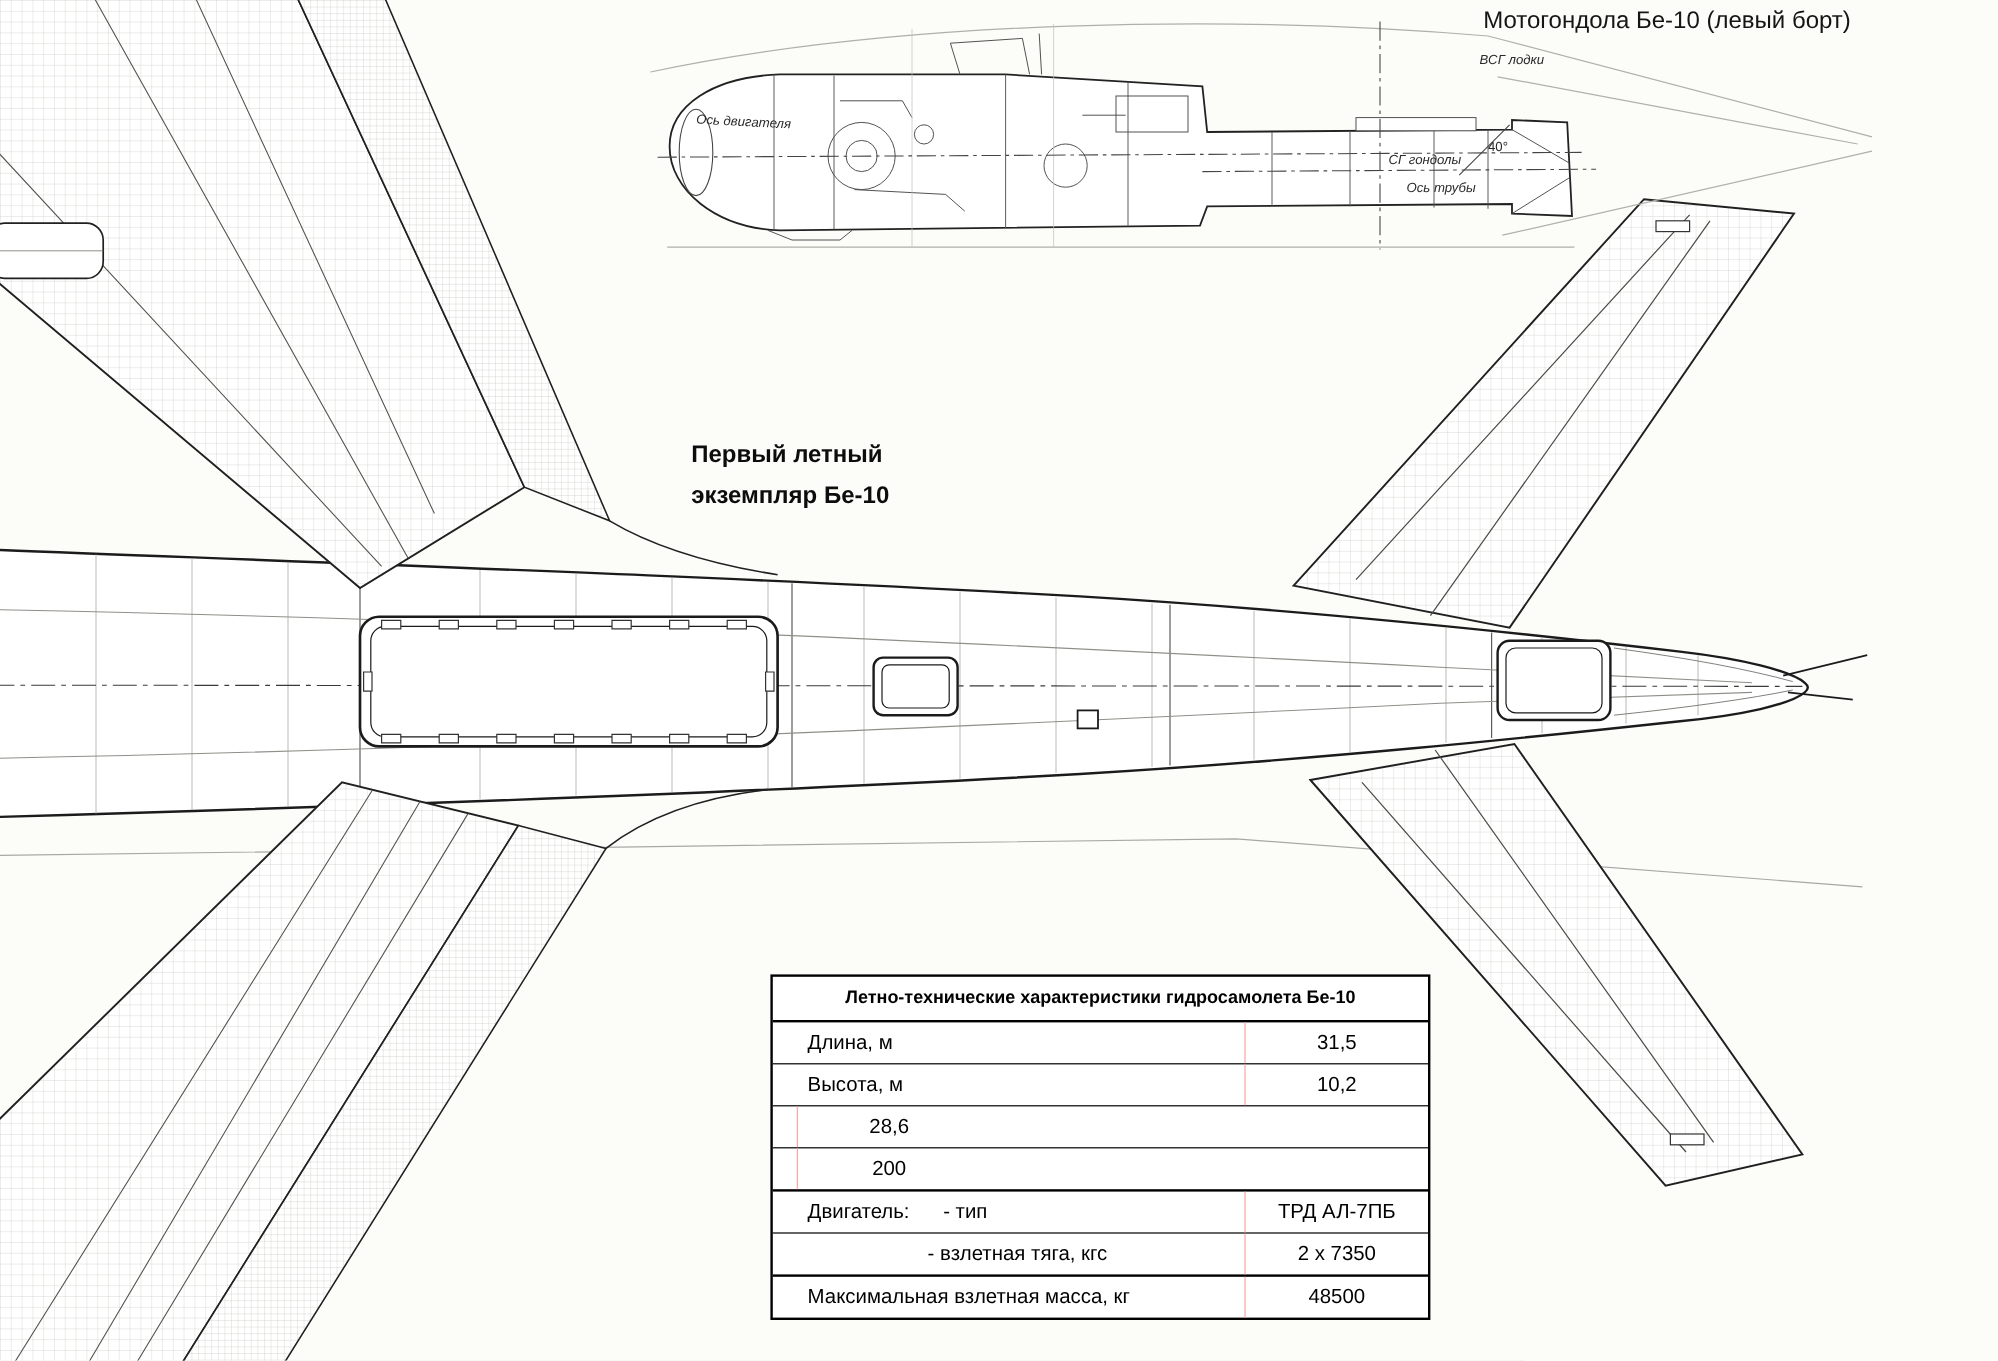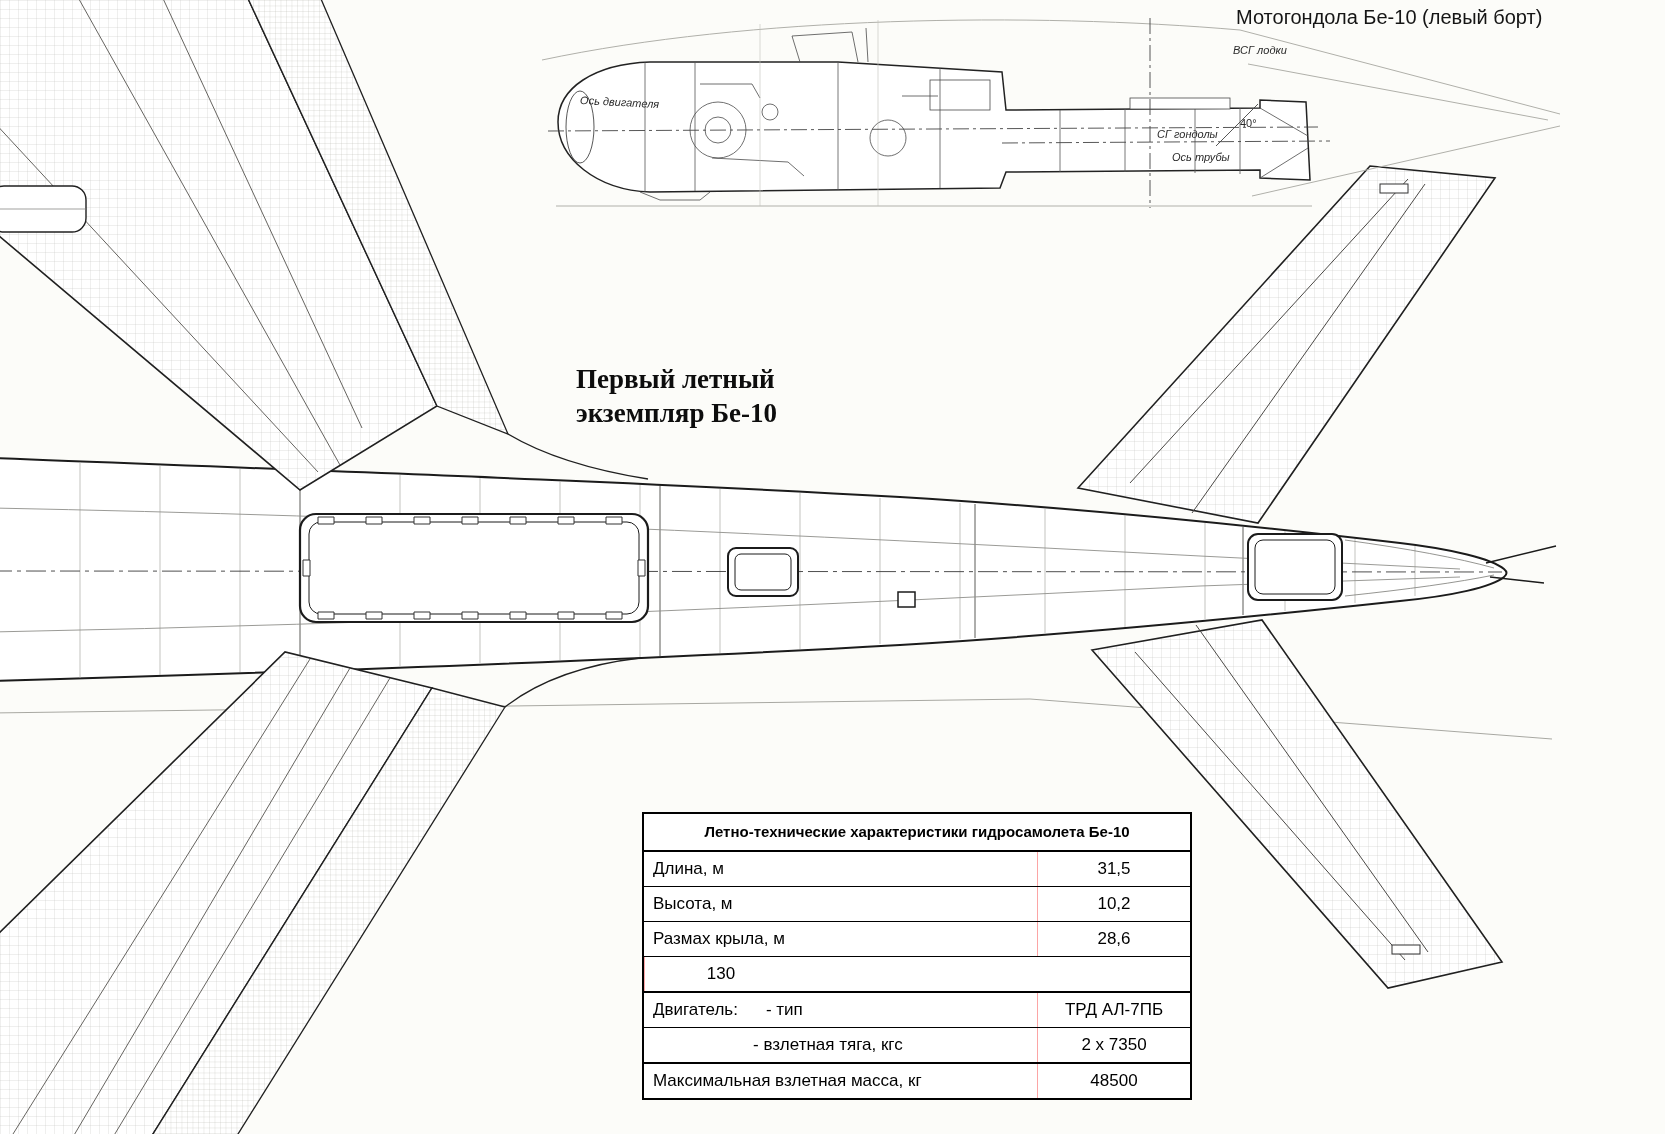--- a/index.html
+++ b/index.html
@@ -3,21 +3,21 @@
 <meta charset="utf-8">
 <style>
   html,body{margin:0;padding:0;background:#e9e9e6;}
   .screen{
     position:relative;width:1665px;height:1134px;overflow:hidden;
     background:#fcfcf9;font-family:"Liberation Sans",sans-serif;color:#111;
   }
   svg{position:absolute;inset:0;display:block;}
   .txt{position:absolute;white-space:nowrap;}
   .caption-main{
-    left:576px;top:362px;font-size:27px;font-weight:bold;line-height:34px;color:#0d0d0d;font-family:Liberation Serif, serif;
+    left:576px;top:362px;font-size:20px;font-weight:bold;line-height:34px;color:#0d0d0d;
   }
   .label-topright{
     left:1236px;top:6px;font-size:20px;color:#151515;
   }
   .nl{
     font-size:11px;font-style:italic;color:#2a2a2a;
   }
   .nl-engine-axis{left:580px;top:96px;transform:rotate(3deg);}
   .nl-hull{left:1233px;top:44px;}
   .nl-cg{left:1157px;top:128px;}
@@ -28,21 +28,21 @@
     position:absolute;left:642px;top:812px;width:546px;
     background:#fff;border:2px solid #000;font-size:17px;color:#000;
   }
   .spec-header{
     height:36px;line-height:36px;text-align:center;font-weight:bold;
     border-bottom:2px solid #000;font-size:15px;
   }
   .spec-row{display:flex;height:34px;align-items:stretch;}
   .spec-row + .spec-row{border-top:1px solid #000;gap:11px;}
   .spec-row.thick{border-top:2px solid #000;}
-  .cell{display:flex;align-items:center;}
+  .cell{display:flex;align-items:center;margin-left:20px;}
   .cell.label{flex:1;padding-left:9px;}
   .cell.value{width:152px;border-left:1px solid #fca5a5;justify-content:center;text-align:center;}
   .indent1{margin-left:28px;}
   .indent2{margin-left:100px;}
 </style>
 </head>
 <body>
 
 <div class="screen">
 
@@ -175,25 +175,24 @@
 
     <div class="spec-row">
       <div class="cell label">Длина, м</div>
       <div class="cell value">31,5</div>
     </div>
     <div class="spec-row">
       <div class="cell label">Высота, м</div>
       <div class="cell value">10,2</div>
     </div>
     <div class="spec-row">
-      <div class="cell label">Размах крыла, м</div>
       <div class="cell value">28,6</div>
     </div>
     <div class="spec-row">
-      <div class="cell value">130</div>
+      <div class="cell value">200</div>
     </div>
     <div class="spec-row thick">
       <div class="cell label">
         <span>Двигатель:</span>
         <span class="indent1">- тип</span>
       </div>
       <div class="cell value">ТРД АЛ-7ПБ</div>
     </div>
     <div class="spec-row">
       <div class="cell label">

